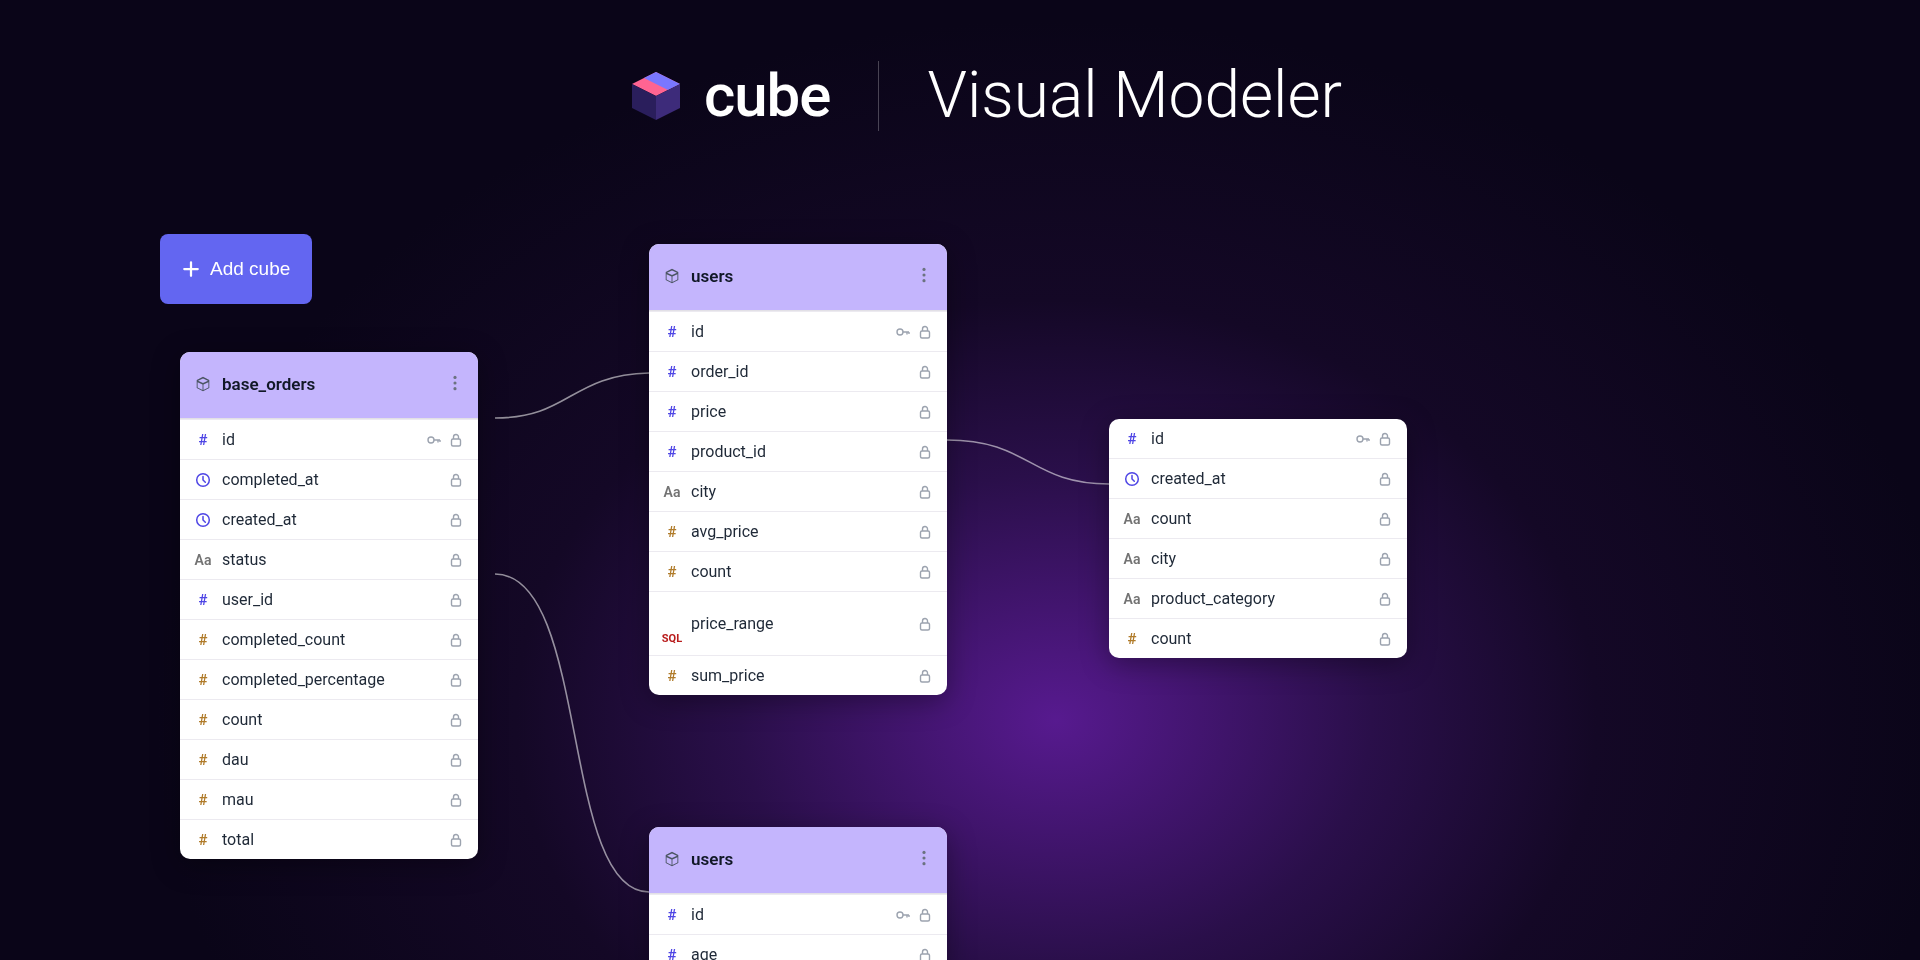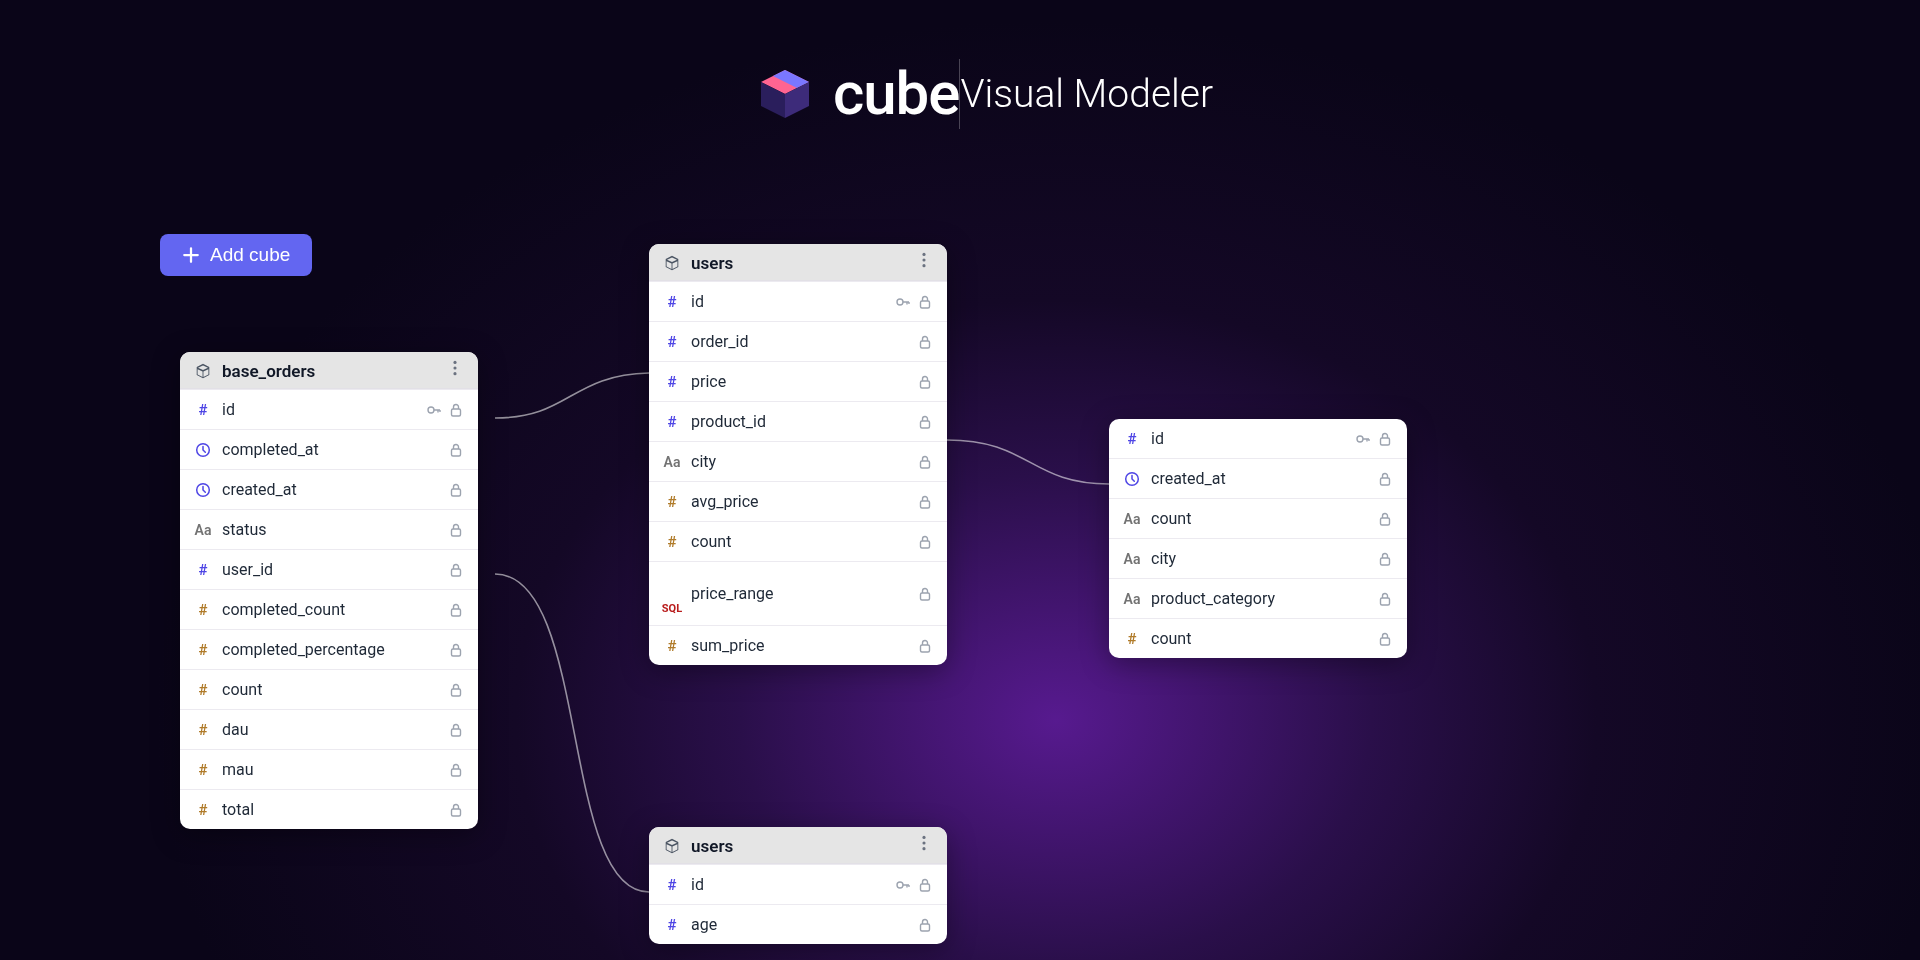--- a/index.html
+++ b/index.html
@@ -13,60 +13,61 @@
 }
 
 .header {
   position: absolute;
   top: 58px;
   left: 0;
   width: 100%;
   display: flex;
   align-items: center;
   justify-content: center;
+  gap: 48px;
   padding-left: 48px;
 }
 .logo-block { display: flex; align-items: center; gap: 18px; }
 .logo-icon { width: 60px; height: 60px; }
 .logo-text { color: #fff; font-size: 60px; font-weight: 500; letter-spacing: -1px; }
 .vdiv { width: 1px; height: 70px; background: rgba(255,255,255,0.25); }
-.title { color: #fff; font-size: 39px; font-weight: 300; letter-spacing: 0px; }
+.title { color: #fff; font-size: 64px; font-weight: 300; letter-spacing: 0px; }
 
 .add-cube-btn {
   position: absolute;
   top: 234px;
   left: 160px;
   display: flex;
   align-items: center;
   gap: 10px;
   background: #6366f1;
   color: #fff;
   border: none;
-  padding: 10px 22px;
+  padding: 24px 22px;
   border-radius: 8px;
   font-size: 19px;
   font-weight: 500;
   cursor: pointer;
 }
 .add-cube-btn svg { width: 18px; height: 18px; }
 
 .card {
   position: absolute;
   width: 298px;
   background: #fff;
   border-radius: 10px;
   box-shadow: 0 6px 28px rgba(0,0,0,0.35);
   overflow: hidden;
 }
 .card-header {
   display: flex;
-  align-items: flex-end;
+  align-items: flex-start;
   justify-content: space-between;
-  padding: 7px 14px;
-  background: #e5e5e5;
+  padding: 22px 14px;
+  background: #c4b5fd;
   border-bottom: 1px solid #e2e0e6;
 }
 .card-header-left { display: flex; align-items: center; gap: 10px; }
 .cube-icon { width: 18px; height: 18px; color: #4b5563; }
 .card-title { font-size: 17px; font-weight: 600; color: #111827; }
 .kebab { width: 18px; height: 18px; color: #6b7280; cursor: pointer; }
 
 .row {
   display: flex;
   align-items: center;

